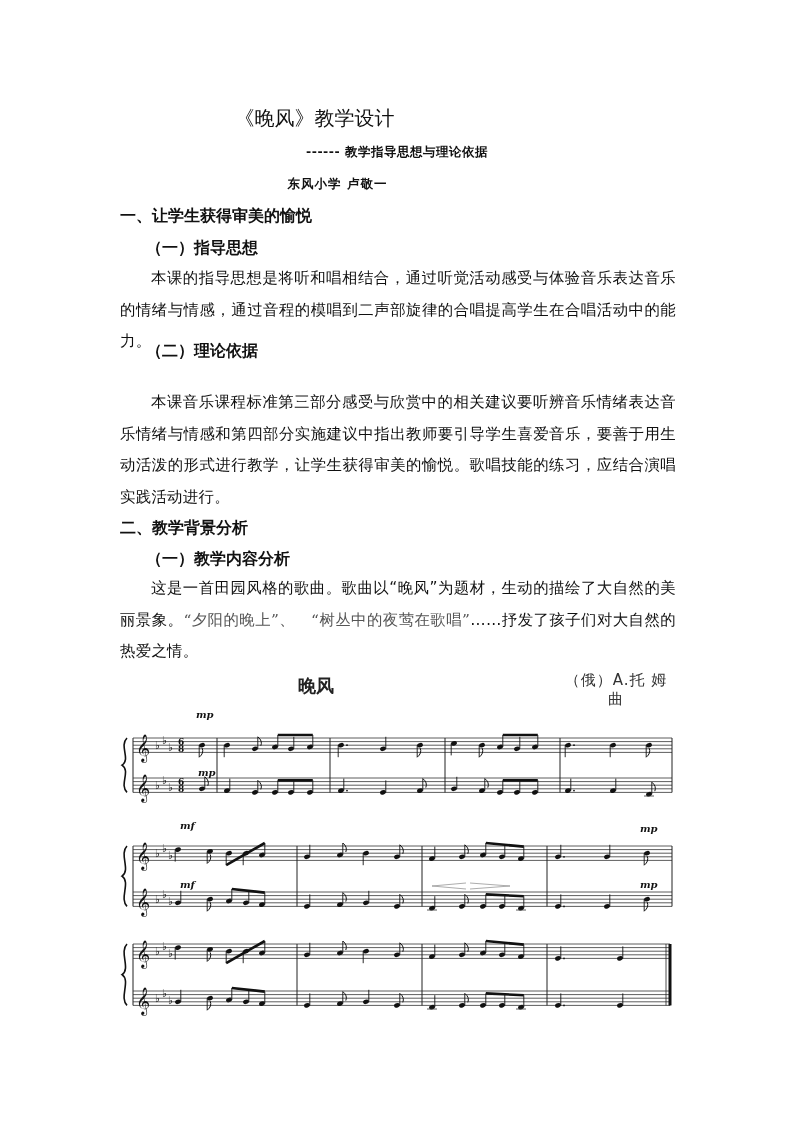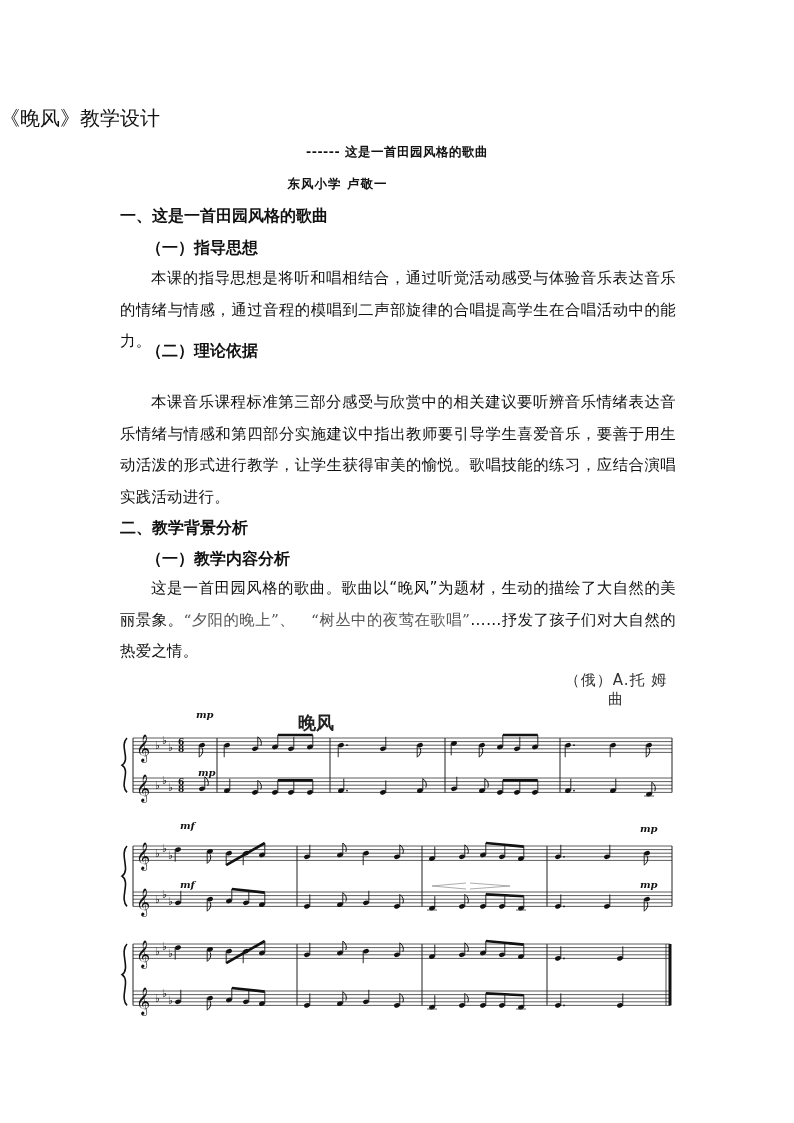--- a/index.html
+++ b/index.html
@@ -1,38 +1,38 @@
 <!DOCTYPE html>
 <html><head>
 <meta charset="utf-8">
 <style>
   html, body { margin: 0; padding: 0; background: #ffffff; }
   body { width: 794px; height: 1123px; position: relative; overflow: hidden;
          font-family: "DejaVu Sans", "Liberation Sans", sans-serif; color: #111; }
   .abs { position: absolute; }
-  .title { left: 0; width: 629px; top: 104px; font-size: 20px; line-height: 28px; color: #111; }
+  .title { left: 0; width: 629px; top: 104px; text-align: center; font-size: 20px; line-height: 28px; color: #111; }
   .subtitle { left: 0; width: 794px; top: 144px; text-align: center; font-size: 12.5px; font-weight: bold; font-family: "DejaVu Serif", serif; letter-spacing: 0.5px; }
   .author { left: 0; width: 675px; top: 176px; text-align: center; font-size: 12.5px; font-weight: bold; font-family: "DejaVu Serif", serif; letter-spacing: 1px; }
   .h1 { left: 120px; font-size: 16px; font-weight: bold; line-height: 22px; }
   .h2 { left: 146px; font-size: 16px; font-weight: bold; line-height: 22px; }
   .para { left: 120px; width: 556px; font-size: 15.4px; line-height: 31.5px; text-indent: 31px; letter-spacing: 0.3px; text-align: justify; }
   .quote { color: #555; font-family: "DejaVu Serif", serif; }
-  .song-title { left: 0; width: 632px; top: 674px; text-align: center; font-size: 18px; font-weight: bold; font-family: "DejaVu Serif", serif; color: #222; margin-top: 37px; }
+  .song-title { left: 0; width: 632px; top: 674px; text-align: center; font-size: 18px; font-weight: bold; font-family: "DejaVu Serif", serif; color: #222; }
   .composer { left: 560px; width: 112px; top: 671px; text-align: center; font-size: 15px; color: #333; letter-spacing: 1px; }
   svg.score { position: absolute; left: 0; top: 0; }
   .dyn { font-family: "DejaVu Serif", serif; font-style: italic; font-weight: bold; font-size: 10px; fill: #111; }
 </style>
 </head>
 <body>
 
 <div class="abs title">《晚风》教学设计</div>
-<div class="abs subtitle">------ 这是一首田园风格的歌曲</div>
+<div class="abs subtitle">------ 教学指导思想与理论依据</div>
 <div class="abs author">东风小学 卢敬一</div>
 
-<div class="abs h1" style="top:205px;">一、这是一首田园风格的歌曲</div>
+<div class="abs h1" style="top:205px;">一、让学生获得审美的愉悦</div>
 <div class="abs h2" style="top:237px;text-align:center;">（一）指导思想</div>
 <div class="abs para" style="top:263px;">本课的指导思想是将听和唱相结合，通过听觉活动感受与体验音乐表达音乐的情绪与情感，通过音程的模唱到二声部旋律的合唱提高学生在合唱活动中的能力。</div>
 
 <div class="abs h2" style="top:340px;">（二）理论依据</div>
 <div class="abs para" style="top:387px;">本课音乐课程标准第三部分感受与欣赏中的相关建议要听辨音乐情绪表达音乐情绪与情感和第四部分实施建议中指出教师要引导学生喜爱音乐，要善于用生动活泼的形式进行教学，让学生获得审美的愉悦。歌唱技能的练习，应结合演唱实践活动进行。</div>
 
 <div class="abs h1" style="top:517px;">二、教学背景分析</div>
 <div class="abs h2" style="top:548px;">（一）教学内容分析</div>
 <div class="abs para" style="top:573px;"><span>这是一首田园风格的歌曲。歌曲以“晚风”为题材，生动的描绘了大自然的美丽景象。</span><span class="quote">“夕阳的晚上”、</span><span>　</span><span class="quote">“树丛中的夜莺在歌唱”</span><span>……抒发了孩子们对大自然的热爱之情。</span></div>
 

